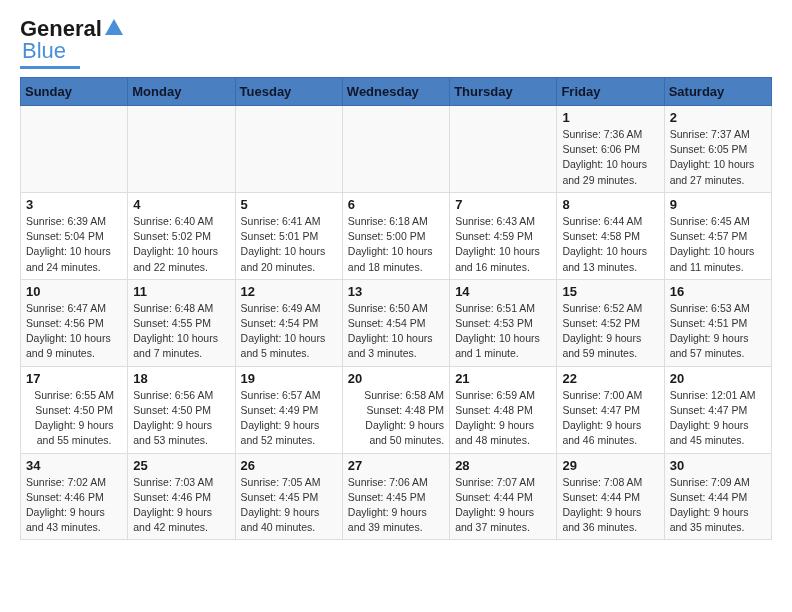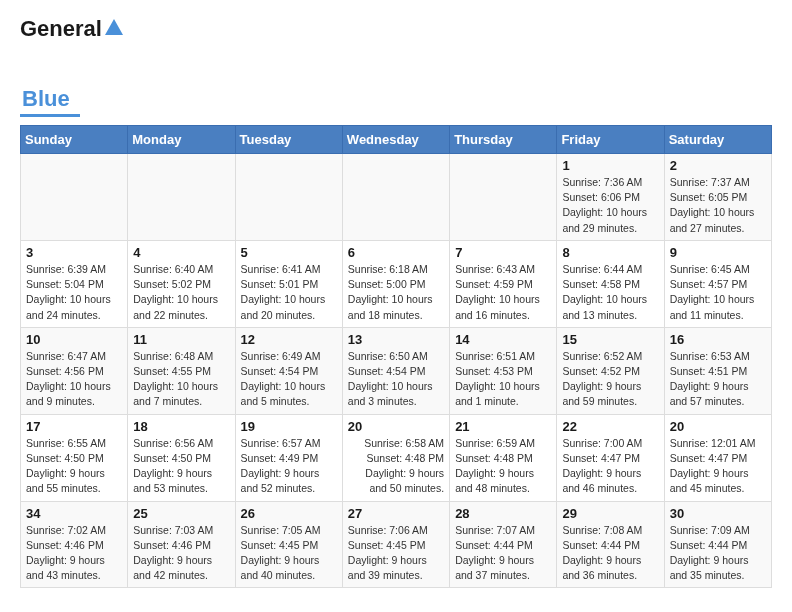--- a/index.html
+++ b/index.html
@@ -41,21 +41,21 @@
       color: #333;
       margin-top: 2px;
     }
     table {
       width: 100%;
       border-collapse: collapse;
       margin-top: 6px;
     }
     thead th {
       background: #4a7fc1;
-      color: #ffffff;
+      color: #0f172a;
       font-size: 13px;
       font-weight: bold;
       padding: 6px 4px;
       text-align: left;
       border: 1px solid #3a6db0;
     }
     tbody tr {
       border-bottom: 1px solid #ccc;
     }
     tbody td {
@@ -95,21 +95,21 @@
 
 <div class="header-row">
   <div class="logo">
     <div style="display:flex;align-items:center;">
       <span style="font-size:22px;font-weight:bold;color:#1a1a1a;">General</span>
       <svg width="22" height="22" viewBox="0 0 22 22" style="margin-left:1px;margin-top:-2px;">
         <polygon points="11,2 20,18 2,18" fill="#4a90d9"></polygon>
       </svg>
     </div>
     <div style="display:flex;align-items:center;margin-top:-4px;margin-left:2px;">
-      <span style="font-size:22px;font-weight:bold;color:#4a90d9;margin-top:48px;">Blue</span>
+      <span style="font-size:22px;font-weight:normal;color:#4a90d9;">Blue</span>
     </div>
     <div class="logo-line"></div>
   </div>
   <div class="title-block">
     <div class="month-title"></div>
     <div class="location-title"></div>
   </div>
 </div>
 
 <table>
@@ -228,21 +228,21 @@
         <td>
           <span class="day-num">16</span>
           <div class="day-info" style="white-space: pre-line;">Sunrise: 6:53 AM
 Sunset: 4:51 PM
 Daylight: 9 hours and 57 minutes.</div>
         </td>
       </tr>
       <tr>
         <td>
           <span class="day-num">17</span>
-          <div class="day-info" style="white-space: pre-line;">Sunrise: 6:55 AM
+          <div class="day-info" style="white-space: pre-line; text-align: center;">Sunrise: 6:55 AM
 Sunset: 4:50 PM
 Daylight: 9 hours and 55 minutes.</div>
         </td>
         <td>
           <span class="day-num">18</span>
           <div class="day-info" style="white-space: pre-line;">Sunrise: 6:56 AM
 Sunset: 4:50 PM
 Daylight: 9 hours and 53 minutes.</div>
         </td>
         <td>

